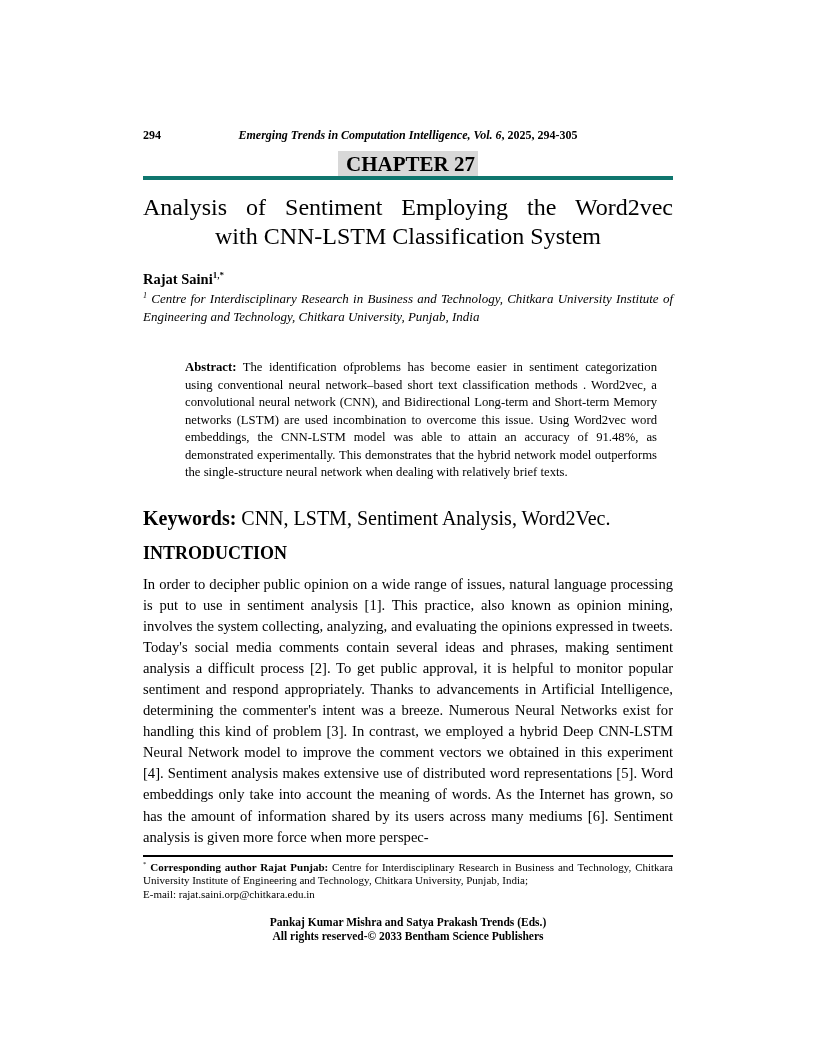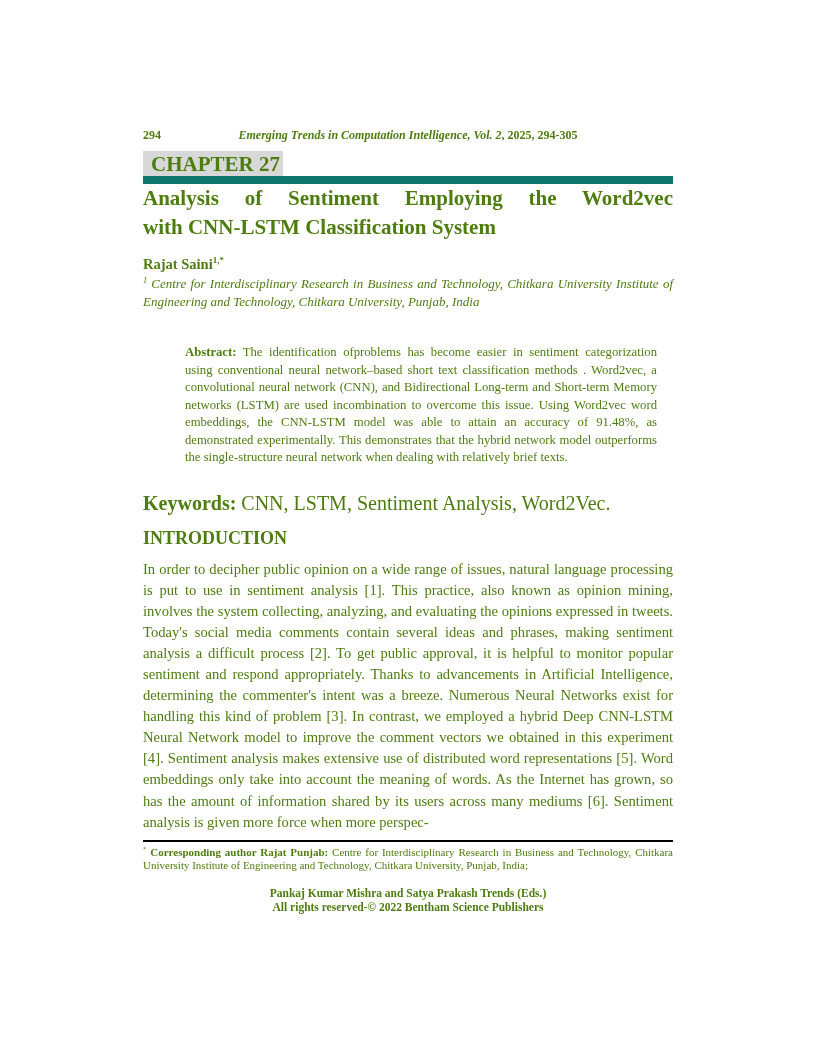--- a/index.html
+++ b/index.html
@@ -3,21 +3,21 @@
 <meta charset="utf-8">
 <style>
   * { margin: 0; padding: 0; box-sizing: border-box; }
   html, body { background: #ffffff; }
   .page {
     position: relative;
     width: 698px;
     height: 1056px;
     background: #ffffff;
     font-family: "Liberation Serif", "DejaVu Serif", serif;
-    color: #4d7c0f;
+    color: #000000;
     overflow: hidden;
   }
   .content {
     position: absolute;
     left: 143px;
     top: 128px;
     width: 530px;
   }
   
   .runhead {
@@ -25,43 +25,44 @@
     align-items: baseline;
     font-size: 12px;
     line-height: 14px;
   }
   .runhead .pagenum { font-weight: bold; width: 90px; flex: 0 0 auto; }
   .runhead .journal { flex: 1 1 auto; text-align: center; font-weight: bold; }
   .runhead .journal .jit { font-style: italic; }
   
   .chapter-row {
     margin-top: 9px;
-    text-align: left;
-    border-bottom: 8px solid #0f766e;
+    text-align: center;
+    border-bottom: 4px solid #0f766e;
   }
   .chapter-badge {
     display: inline-block;
     background: #d8d8d8;
     font-weight: bold;
     font-size: 21px;
     line-height: 24px;
     padding: 1px 3px 0 8px;
     vertical-align: bottom;
   }
   
   .title {
-    font-size: 21px;
-    font-weight: bold;
+    margin-top: 13px;
+    font-size: 24px;
+    font-weight: normal;
     line-height: 29px;
   }
   .title .t-line1 { text-align: justify; text-align-last: justify; }
-  .title .t-line2 { text-align: left; }
+  .title .t-line2 { text-align: center; }
   
   .author {
-    margin-top: 13px;
+    margin-top: 19px;
     font-size: 14.5px;
     font-weight: bold;
     line-height: 18px;
   }
   sup { font-size: 0.62em; vertical-align: super; line-height: 0; }
   
   .affiliation {
     margin-top: 2px;
     font-size: 13px;
     font-style: italic;
@@ -126,21 +127,21 @@
   }
 </style>
 </head>
 <body>
 
 <div class="page">
   <div class="content">
 
     <div class="runhead">
       <span class="pagenum">294</span>
-      <span class="journal"><span class="jit">Emerging Trends in Computation Intelligence, Vol. 2</span><span>, 2025, 294-305</span></span>
+      <span class="journal"><span class="jit">Emerging Trends in Computation Intelligence, Vol. 6</span><span>, 2025, 294-305</span></span>
       <span style="width:90px; flex:0 0 auto;"></span>
     </div>
 
     <div class="chapter-row">
       <span class="chapter-badge">CHAPTER 27</span>
     </div>
 
     <div class="title">
       <div class="t-line1">Analysis of Sentiment Employing the Word2vec</div>
       <div class="t-line2">with CNN-LSTM Classification System</div>
@@ -154,20 +155,21 @@
 
     <div class="keywords"><span class="kw-label">Keywords:</span><span> CNN, LSTM, Sentiment Analysis, Word2Vec.</span></div>
 
     <div class="section-heading">INTRODUCTION</div>
 
     <div class="body-text">In order to decipher public opinion on a wide range of issues, natural language processing is put to use in sentiment analysis [1]. This practice, also known as opinion mining, involves the system collecting, analyzing, and evaluating the opinions expressed in tweets. Today's social media comments contain several ideas and phrases, making sentiment analysis a difficult process [2]. To get public approval, it is helpful to monitor popular sentiment and respond appropriately. Thanks to advancements in Artificial Intelligence, determining the commenter's intent was a breeze. Numerous Neural Networks exist for handling this kind of problem [3]. In contrast, we employed a hybrid Deep CNN-LSTM Neural Network model to improve the comment vectors we obtained in this experiment [4]. Sentiment analysis makes extensive use of distributed word representations [5]. Word embeddings only take into account the meaning of words. As the Internet has grown, so has the amount of information shared by its users across many mediums [6]. Sentiment analysis is given more force when more perspec-</div>
 
     <div class="footnote-rule"></div>
 
     <div class="footnote"><sup>*</sup><span class="fn-label"> Corresponding author Rajat Punjab:</span><span> Centre for Interdisciplinary Research in Business and Technology, Chitkara University Institute of Engineering and Technology, Chitkara University, Punjab, India;</span></div>
+    <div class="footnote-email">E-mail: rajat.saini.orp@chitkara.edu.in</div>
 
     <div class="footer">
       <div>Pankaj Kumar Mishra and Satya Prakash Trends (Eds.)</div>
-      <div>All rights reserved-© 2022 Bentham Science Publishers</div>
+      <div>All rights reserved-© 2033 Bentham Science Publishers</div>
     </div>
 
   </div>
 </div>
 
 </body></html>

